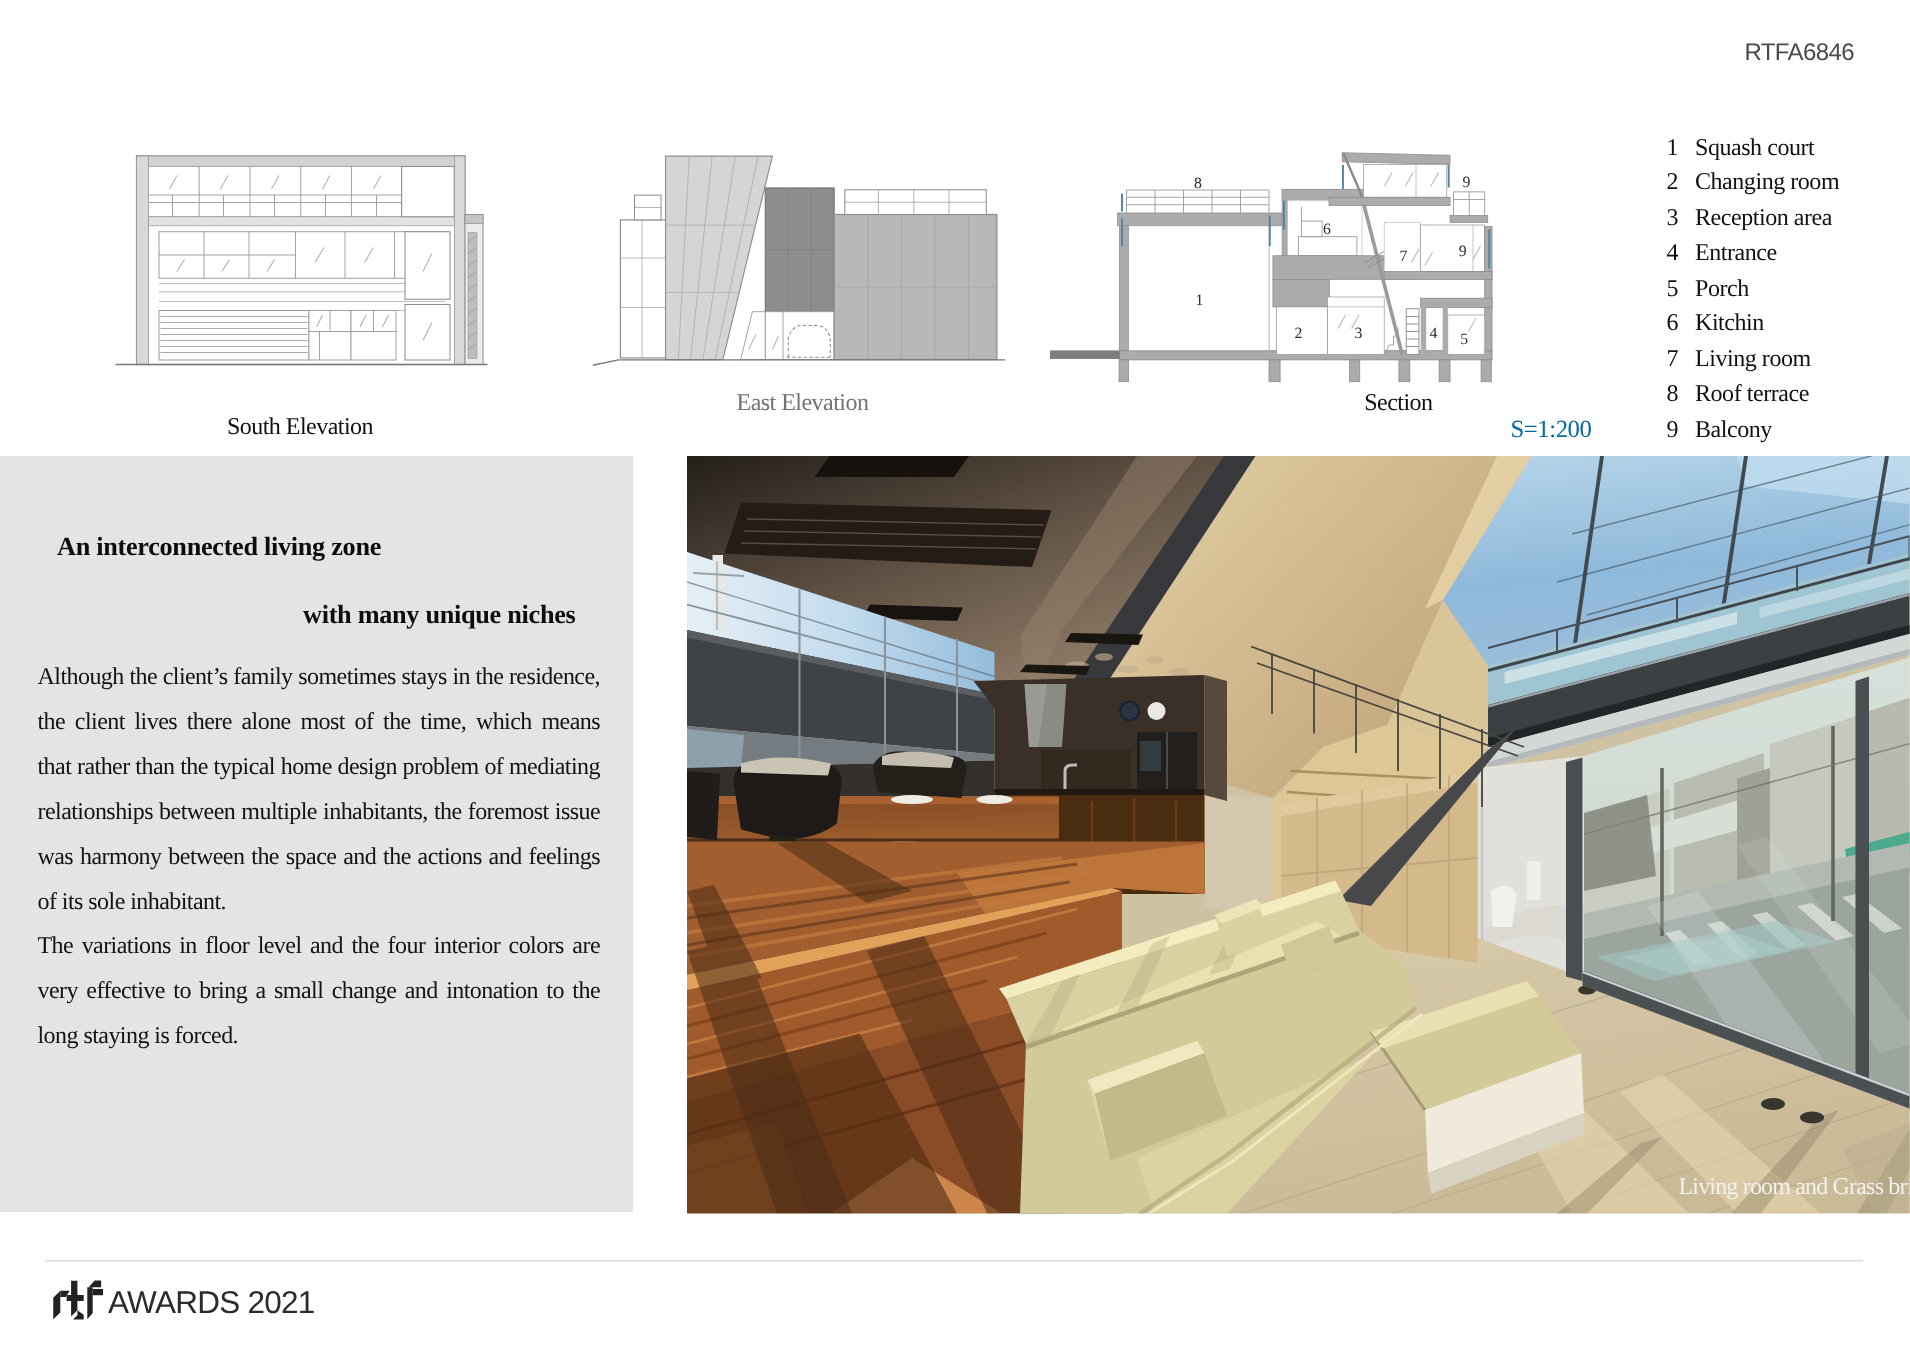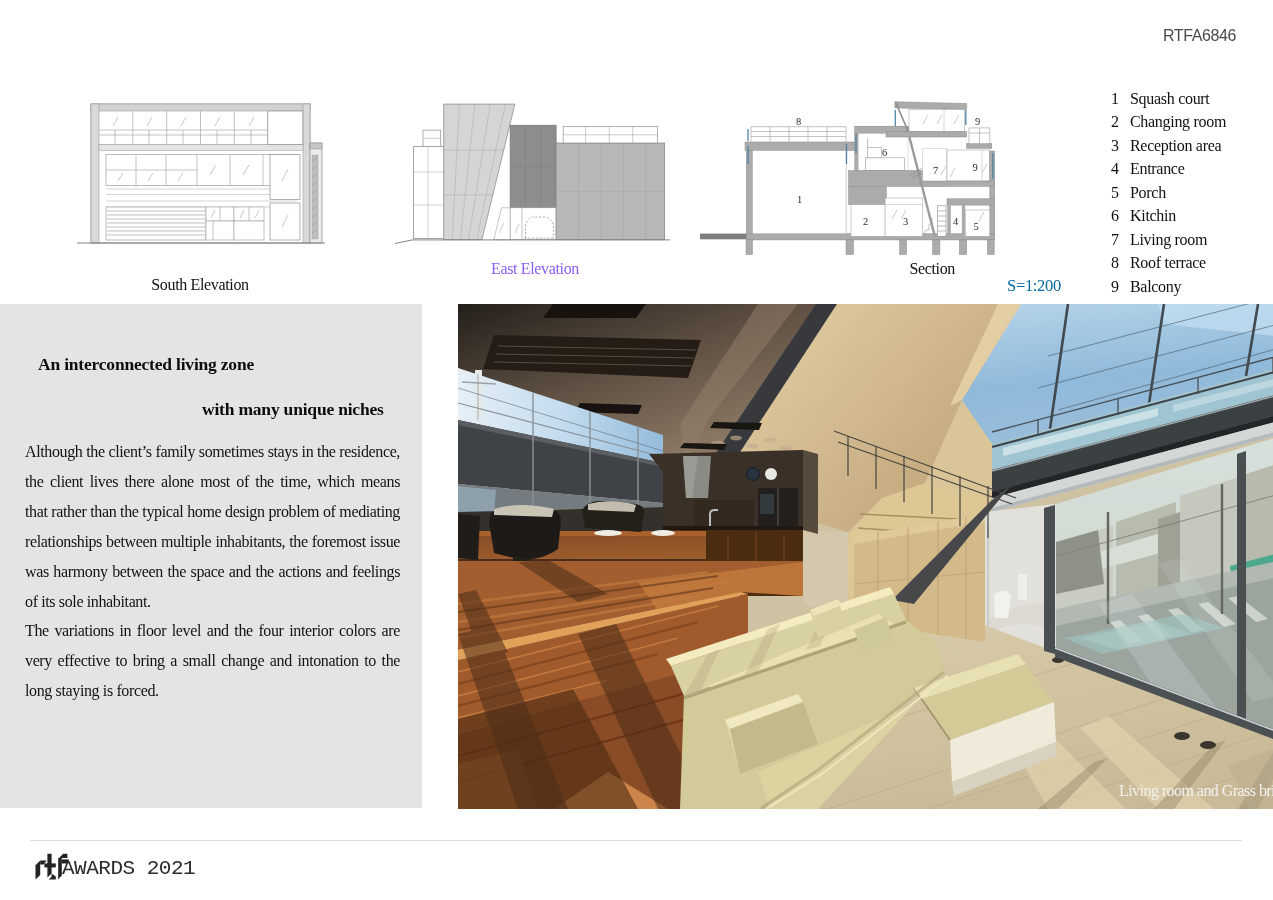--- a/index.html
+++ b/index.html
@@ -178,21 +178,21 @@
   <rect x="168.2" y="31.5" width="94.3" height="16.5" fill="#ffffff" stroke="#8f8f8f" stroke-width="0.7"></rect>
   <line x1="168.2" y1="39.8" x2="262.5" y2="39.8" stroke="#9a9a9a" stroke-width="0.5"></line>
   <line x1="190.6" y1="31.5" x2="190.6" y2="48" stroke="#9a9a9a" stroke-width="0.5"></line>
   <line x1="214.2" y1="31.5" x2="214.2" y2="48" stroke="#9a9a9a" stroke-width="0.5"></line>
   <line x1="237.7" y1="31.5" x2="237.7" y2="48" stroke="#9a9a9a" stroke-width="0.5"></line>
 
   <path d="M0,148.5 L17.4,144.9 L275,144.9" stroke="#777777" stroke-width="0.9" fill="none"></path>
 </svg>
 </div>
 
-<div class="abs" style="left:455px;top:260px;width:160px;text-align:center;font-size:16px;letter-spacing:-0.35px;color:#8b5cf6;">East Elevation</div>
+<div class="abs" style="left:455px;top:260px;width:160px;text-align:center;font-size:16px;letter-spacing:-0.35px;color:#737373;">East Elevation</div>
 
 <div class="abs" style="left:698px;top:93px;">
 <svg width="345" height="170" viewBox="0 0 345 170" id="section" fill="none">
 
   <rect x="48.3" y="140.8" width="248.4" height="6.1" fill="#ababab" stroke="#8a8a8a" stroke-width="0.6"></rect>
 
   <rect x="2" y="140.6" width="46.3" height="5.7" fill="#7d7d7d"></rect>
 
   <g fill="#ababab" stroke="#8a8a8a" stroke-width="0.5">
     <rect x="48" y="146.9" width="6.4" height="14.6"></rect>
@@ -750,13 +750,13 @@
     <path d="M12.4,4.8 L16.6,4.8 L16.6,24.5 L12.4,28.6 Z"></path>
     <path d="M9.4,14.4 L20.8,14.4 L20.8,18.4 L9.4,18.4 Z"></path>
     <path d="M16.6,24.5 L20.8,27.5 L20.8,30.6 L13.6,30.6 L16.6,27.8 Z"></path>
     <path d="M24.1,9.1 L28.1,4.7 L32.4,4.7 L32.4,9.1 Z"></path>
     <path d="M23.2,9.1 L26.8,9.1 L26.8,26.3 L23.2,30.5 Z"></path>
     <path d="M26.8,10.4 L33.7,10.4 L33.7,14.5 L26.8,14.5 Z"></path>
   </g>
 </svg>
 </div>
 
-<div class="abs" style="left:62px;top:857px;font-family:Liberation Mono, monospace;font-size:21px;color:#2b2b2b;letter-spacing:-0.5px;">AWARDS 2021</div>
+<div class="abs" style="left:72px;top:857px;font-family:Liberation Sans, sans-serif;font-size:21px;color:#2b2b2b;letter-spacing:-0.5px;">AWARDS 2021</div>
 
 </body></html>

